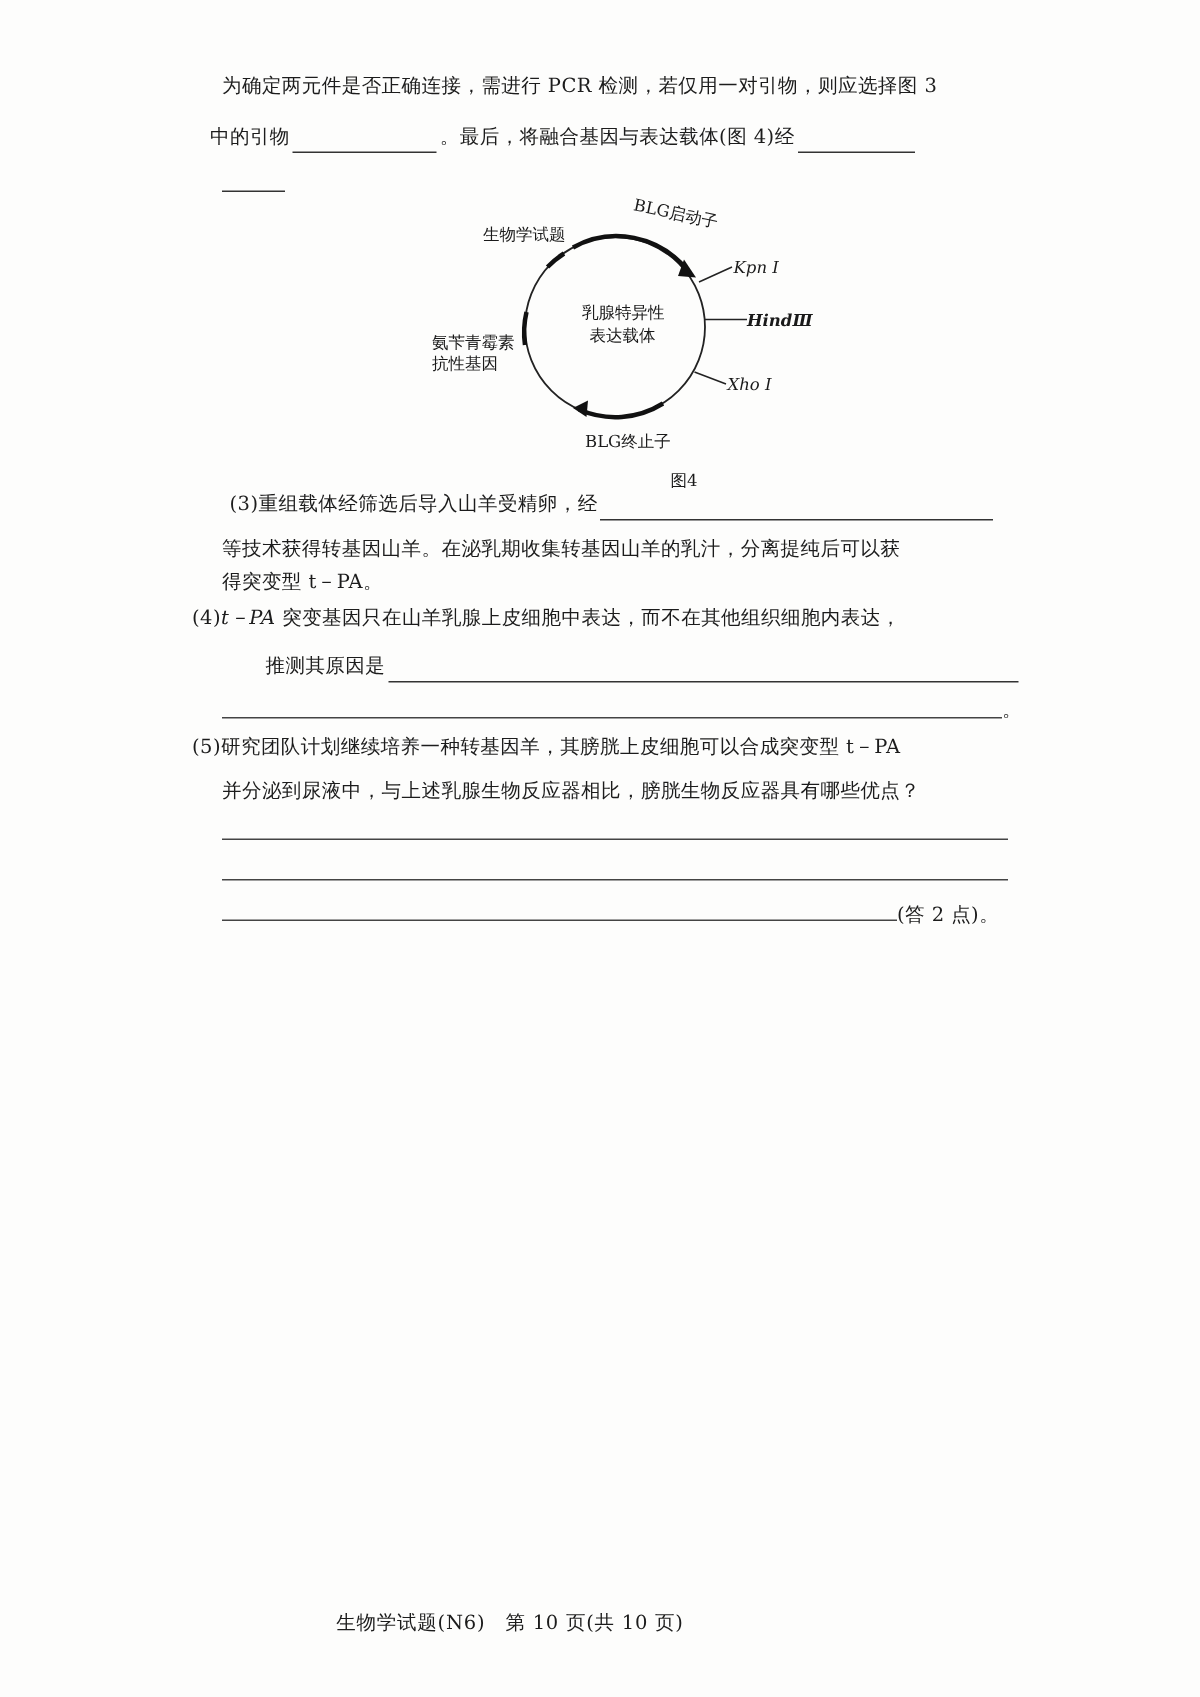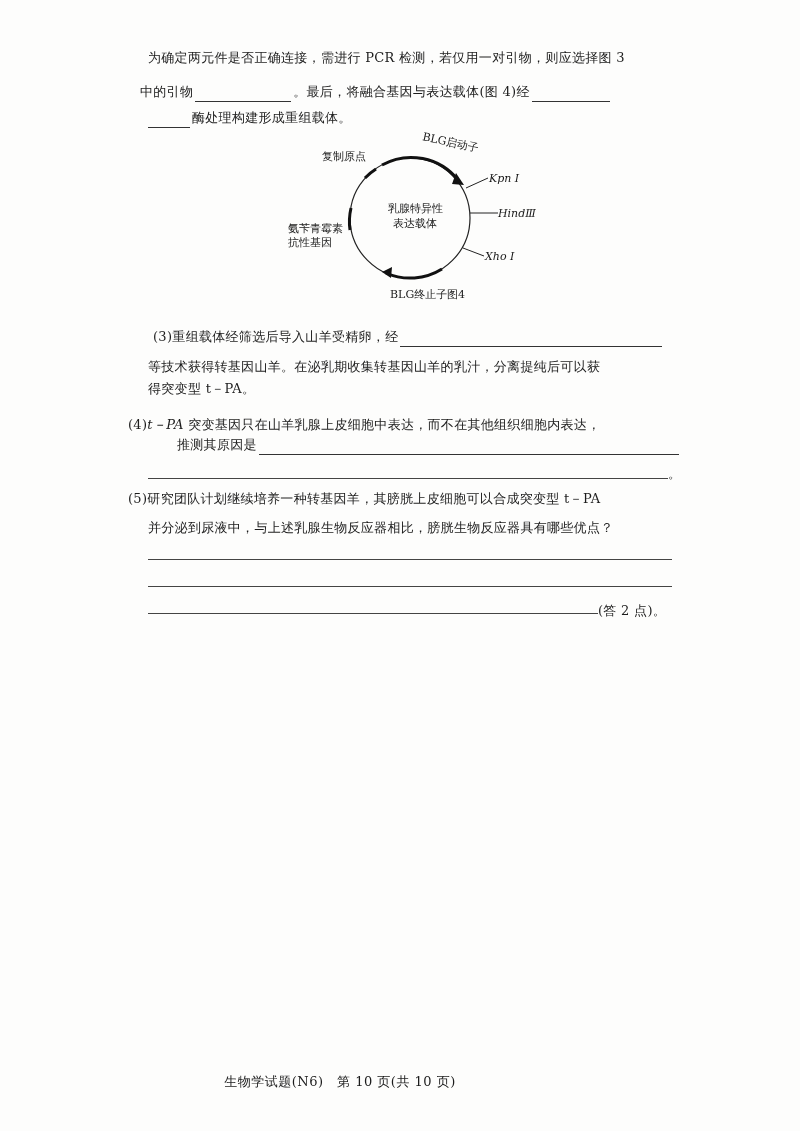--- a/index.html
+++ b/index.html
@@ -16,61 +16,61 @@
   .footer { position:absolute; top:1073px; left:0; width:680px; text-align:center; font-size:13px; letter-spacing:0.5px; }
 </style>
 </head>
 <body>
 
 <div class="line" style="left:148px;top:48px;">为确定两元件是否正确连接，需进行 PCR 检测，若仅用一对引物，则应选择图 3</div>
 <div class="line" style="left:140px;top:82px;">
   <span>中的引物</span><span class="blank" style="width:96px"></span><span>。最后，将融合基因与表达载体(图 4)经</span><span class="blank" style="width:78px"></span>
 </div>
 <div class="line" style="left:148px;top:108px;">
-  <span class="blank" style="width:42px;margin-left:0"></span><span>酶处理构建形成重组载体。</span>
+  <span class="blank" style="width:42px;margin-left:0"></span>
 </div>
 
 <div class="fig">
   <svg width="280" height="190" viewBox="0 0 280 190">
     <circle cx="140" cy="88" r="60" fill="none" stroke="#222" stroke-width="1.2"></circle>
 
     <path d="M 112 35 A 60 60 0 0 1 188 50" fill="none" stroke="#111" stroke-width="3"></path>
     <polygon points="186,43 194,55 182,54" fill="#111"></polygon>
 
     <path d="M 95 48 A 60 60 0 0 1 106 39" fill="none" stroke="#111" stroke-width="3"></path>
 
     <path d="M 81 78 A 60 60 0 0 0 80 100" fill="none" stroke="#111" stroke-width="3"></path>
 
     <path d="M 172 139 A 60 60 0 0 1 116 143" fill="none" stroke="#111" stroke-width="3"></path>
     <polygon points="112,142 122,137 121,148" fill="#111"></polygon>
 
     <line x1="196" y1="58" x2="218" y2="48" stroke="#222" stroke-width="1"></line>
     <line x1="200" y1="83" x2="228" y2="83" stroke="#222" stroke-width="1"></line>
     <line x1="193" y1="118" x2="214" y2="126" stroke="#222" stroke-width="1"></line>
   </svg>
-  <div class="fig-label" style="left:52px;top:20px;">复制原点</div>
+  <div class="fig-label" style="left:52px;top:20px;">生物学试题</div>
   <div class="fig-label" style="left:152px;top:6px;transform:rotate(12deg);">BLG启动子</div>
   <div class="fig-label it" style="left:219px;top:42px;">Kpn Ⅰ</div>
-  <div class="fig-label it" style="left:228px;top:77px;">HindⅢ</div>
+  <div class="fig-label it" style="left:228px;top:77px;font-weight:bold;">HindⅢ</div>
   <div class="fig-label it" style="left:215px;top:120px;">Xho Ⅰ</div>
   <div class="fig-label" style="left:18px;top:92px;">氨苄青霉素</div>
   <div class="fig-label" style="left:18px;top:106px;">抗性基因</div>
   <div class="fig-label" style="left:118px;top:72px;">乳腺特异性</div>
   <div class="fig-label" style="left:123px;top:87px;">表达载体</div>
   <div class="fig-label" style="left:120px;top:158px;">BLG终止子</div>
-  <div class="fig-label" style="left:133px;top:158px;padding-left:44px;">图4</div>
+  <div class="fig-label" style="left:133px;top:184px;padding-left:44px;">图4</div>
 </div>
 
 <div class="line" style="left:128px;top:327px;margin-left:25px;">
   <span>(3)</span><span>重组载体经筛选后导入山羊受精卵，经</span><span class="blank" style="width:262px"></span>
 </div>
 <div class="line" style="left:148px;top:357px;">等技术获得转基因山羊。在泌乳期收集转基因山羊的乳汁，分离提纯后可以获</div>
 <div class="line" style="left:148px;top:379px;">得突变型 t－PA。</div>
 
-<div class="line" style="left:128px;top:403px;margin-top:12px;">
+<div class="line" style="left:128px;top:403px;">
   <span>(4)</span><span class="it">t－PA</span><span> 突变基因只在山羊乳腺上皮细胞中表达，而不在其他组织细胞内表达，</span>
 </div>
 <div class="line" style="left:148px;top:435px;margin-left:29px;">
   <span>推测其原因是</span><span class="blank" style="width:420px"></span>
 </div>
 <div class="rule" style="left:148px;top:478px;width:520px;"></div>
 <div class="line" style="left:668px;top:464px;">。</div>
 
 <div class="line" style="left:128px;top:489px;">
   <span>(5)</span><span>研究团队计划继续培养一种转基因羊，其膀胱上皮细胞可以合成突变型 t－PA</span>

